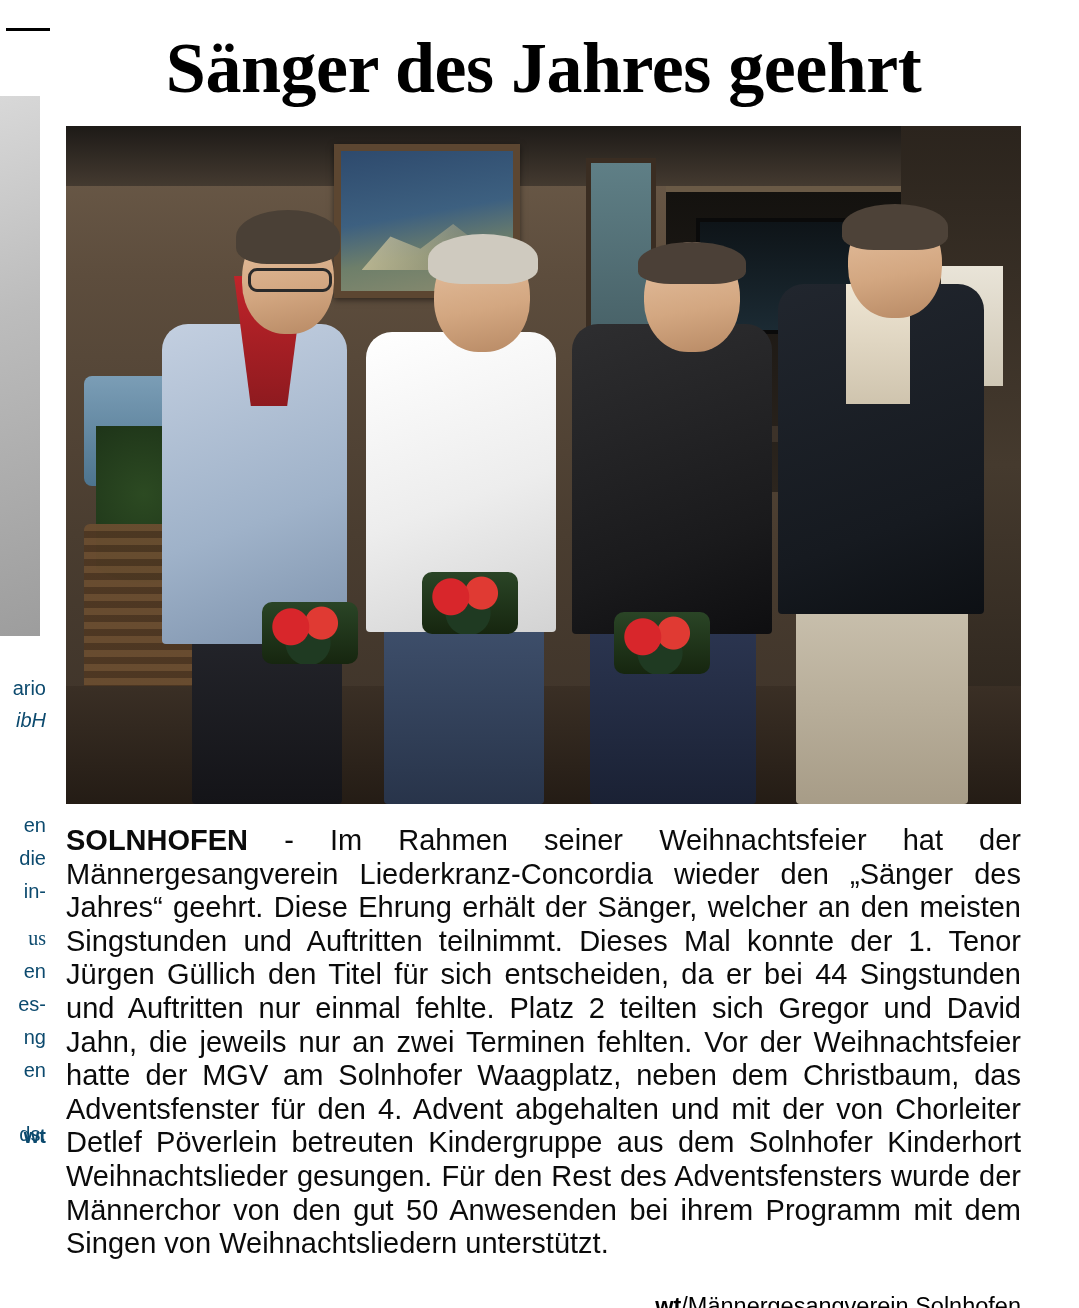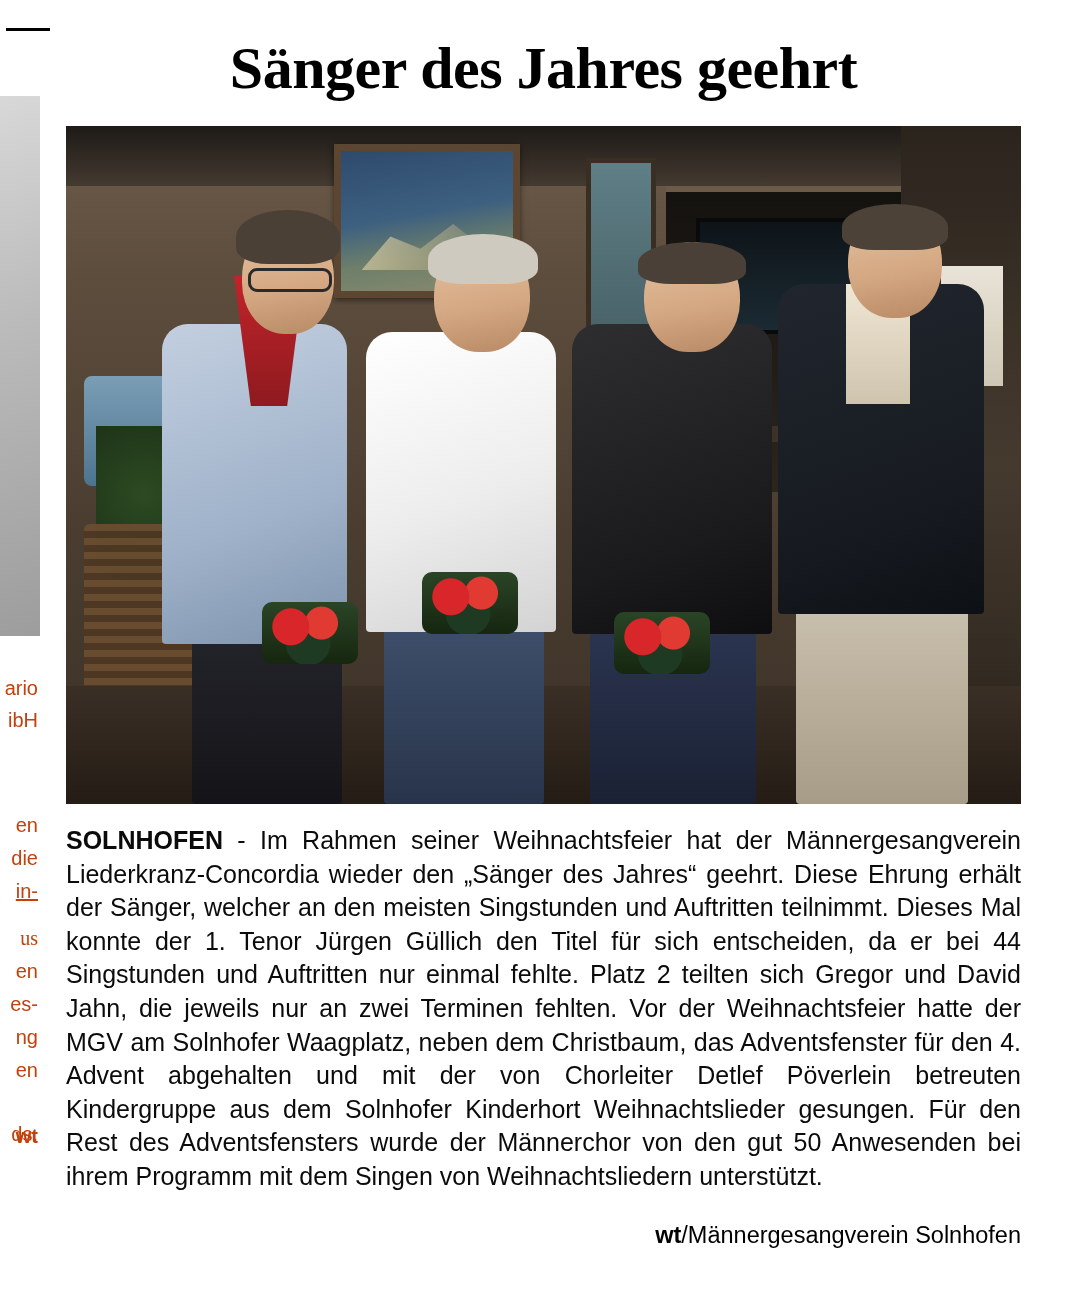--- a/index.html
+++ b/index.html
@@ -28,26 +28,26 @@
   .left-rule {
     position: absolute;
     left: 6px;
     top: 28px;
     width: 44px;
     height: 3px;
     background: #000;
   }
   .left-frag {
     position: absolute;
-    right: 14px;
+    right: 6px;
     font-family: "Liberation Sans", sans-serif;
     font-size: 20px;
     line-height: 27px;
     text-align: right;
-    color: #c2410c;
+    color: #0c4a6e;
     white-space: pre;
   }
   .left-photo {
     position: absolute;
     left: 0;
     top: 96px;
     width: 40px;
     height: 540px;
     background: linear-gradient(160deg, #d8d8d8 0%, #bcbcbc 40%, #9d9d9d 100%);
   }
@@ -57,21 +57,21 @@
   .article {
     position: absolute;
     left: 66px;
     top: 0;
     width: 955px;
   }
 
   .headline {
     font-family: "Liberation Serif", serif;
     font-weight: bold;
-    font-size: 60px;
+    font-size: 72px;
     line-height: 84px;
     letter-spacing: -0.5px;
     text-align: center;
     margin: 26px 0 0 0;
     color: #000;
   }
 
   .photo {
     position: relative;
     margin-top: 16px;
@@ -198,21 +198,21 @@
   .p4-body { left: 712px; bottom: 190px; width: 206px; height: 330px; background: linear-gradient(160deg, #21262e 0%, #161a20 70%, #0d1014 100%); }
   .p4-shirt { position: absolute; left: 780px; bottom: 400px; width: 64px; height: 120px; background: linear-gradient(180deg, #efe6d4 0%, #cfc4ae 100%); }
   .p4-head { left: 782px; bottom: 486px; width: 94px; height: 112px; }
   .p4-hair { left: 776px; bottom: 554px; width: 106px; height: 46px; background: #4d4238; }
   .p4-legs { left: 730px; bottom: 0; width: 172px; height: 200px; background: linear-gradient(180deg, #c9c0ad 0%, #a79c87 100%); }
 
   
   .bodytext {
     margin-top: 20px;
     width: 955px;
-    font-size: 25px;
+    font-size: 29px;
     line-height: 33.6px;
     text-align: justify;
     text-justify: inter-word;
     hyphens: manual;
     color: #0b0b0b;
   }
   .bodytext b { font-weight: bold; }
   .dateline { font-weight: bold; }
   .credit-line {
     margin-top: 2px;
@@ -222,24 +222,24 @@
   }
   .credit-line b { font-weight: bold; }
 </style>
 </head>
 <body>
 
 <div class="left-col">
   <div class="left-rule"></div>
   <div class="left-photo"></div>
   <div class="left-frag" style="top:675px;">ario</div>
-  <div class="left-frag" style="top:707px;">ibH</div>
+  <div class="left-frag" style="top:707px;font-style:italic;">ibH</div>
   <div class="left-frag" style="top:812px;">en</div>
   <div class="left-frag" style="top:845px;">die</div>
-  <div class="left-frag" style="top:878px;text-decoration:underline;">in-</div>
+  <div class="left-frag" style="top:878px;">in-</div>
   <div class="left-frag" style="top:925px;font-family:Liberation Serif, serif;">us</div>
   <div class="left-frag" style="top:958px;">en</div>
   <div class="left-frag" style="top:991px;text-align:center;">es-</div>
   <div class="left-frag" style="top:1024px;text-align:center;">ng</div>
   <div class="left-frag" style="top:1057px;">en</div>
   <div class="left-frag" style="top:1090px;margin-top:31px;">ds.</div>
   <div class="left-frag left-bold" style="top:1123px;">wt</div>
 </div>
 
 <div class="article">

